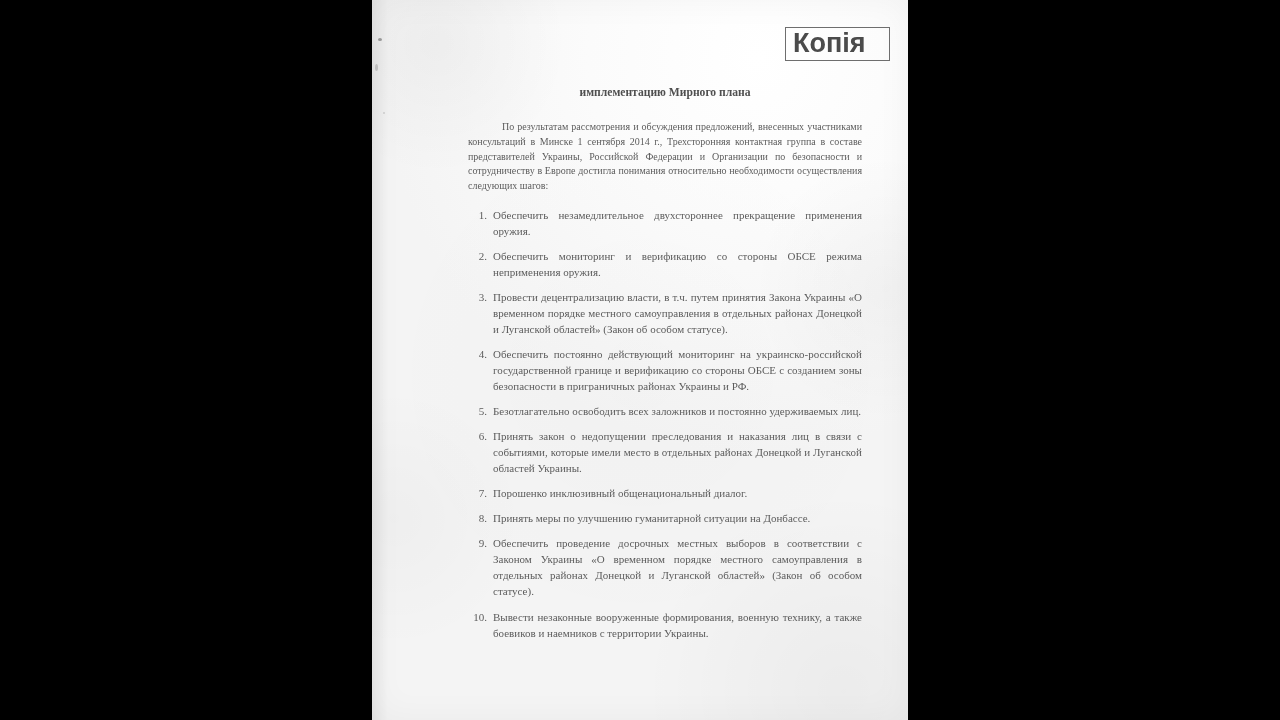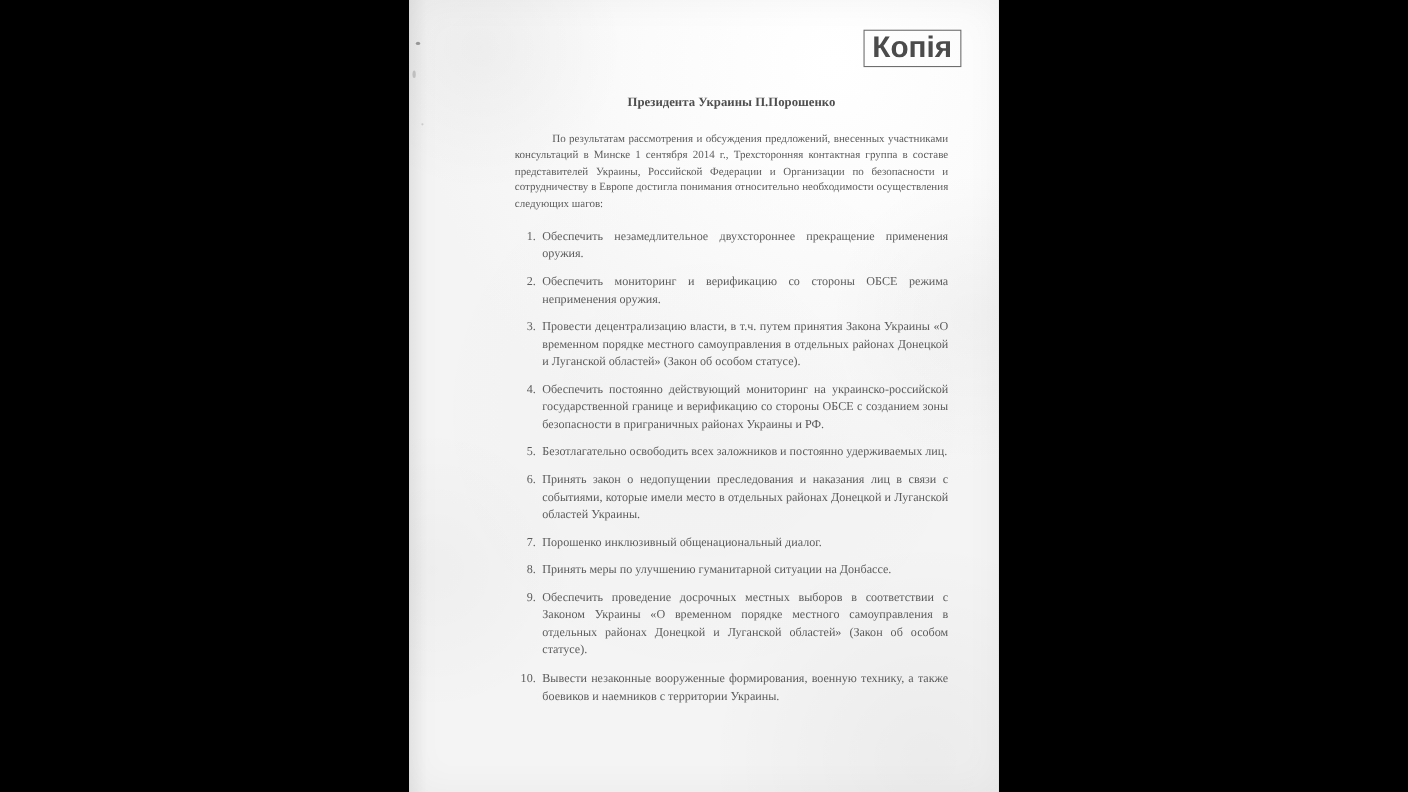--- a/index.html
+++ b/index.html
@@ -68,21 +68,21 @@
     position: relative;
     z-index: 2;
     height: 100%;
   }
 
   
   #stamp-box {
     position: absolute;
     left: 413px;
     top: 27px;
-    padding: 1px 7px 3px 7px;
+    padding: 1px 23px 3px 7px;
     border: 1.5px solid #6e6e6e;
     background: transparent;
   }
   #stamp-text {
     font-family: "Liberation Sans", "DejaVu Sans", sans-serif;
     font-size: 27px;
     font-weight: 700;
     line-height: 1.05;
     color: #4b4b4b;
     letter-spacing: 0px;
@@ -172,21 +172,21 @@
     <div id="content">
 
       <div id="stamp-box">
         <div id="stamp-text">Копія</div>
       </div>
 
       <div class="doc-body">
 
 
         <div class="doc-subtitle">
-          <span class="sub-line">Президента Украины П.Порошенко</span>
+          <span class="sub-line">имплементацию Мирного плана</span>
         </div>
 
         <p class="intro">По результатам рассмотрения и обсуждения предложений, внесенных участниками консультаций в Минске 1 сентября 2014 г., Трехсторонняя контактная группа в составе представителей Украины, Российской Федерации и Организации по безопасности и сотрудничеству в Европе достигла понимания относительно необходимости осуществления следующих шагов:</p>
 
         <ol class="steps">
           <li>Обеспечить незамедлительное двухстороннее прекращение применения оружия.</li>
           <li>Обеспечить мониторинг и верификацию со стороны ОБСЕ режима неприменения оружия.</li>
           <li>Провести децентрализацию власти, в т.ч. путем принятия Закона Украины «О временном порядке местного самоуправления в отдельных районах Донецкой и Луганской областей» (Закон об особом статусе).</li>
           <li>Обеспечить постоянно действующий мониторинг на украинско-российской государственной границе и верификацию со стороны ОБСЕ с созданием зоны безопасности в приграничных районах Украины и РФ.</li>
           <li>Безотлагательно освободить всех заложников и постоянно удерживаемых лиц.</li>

